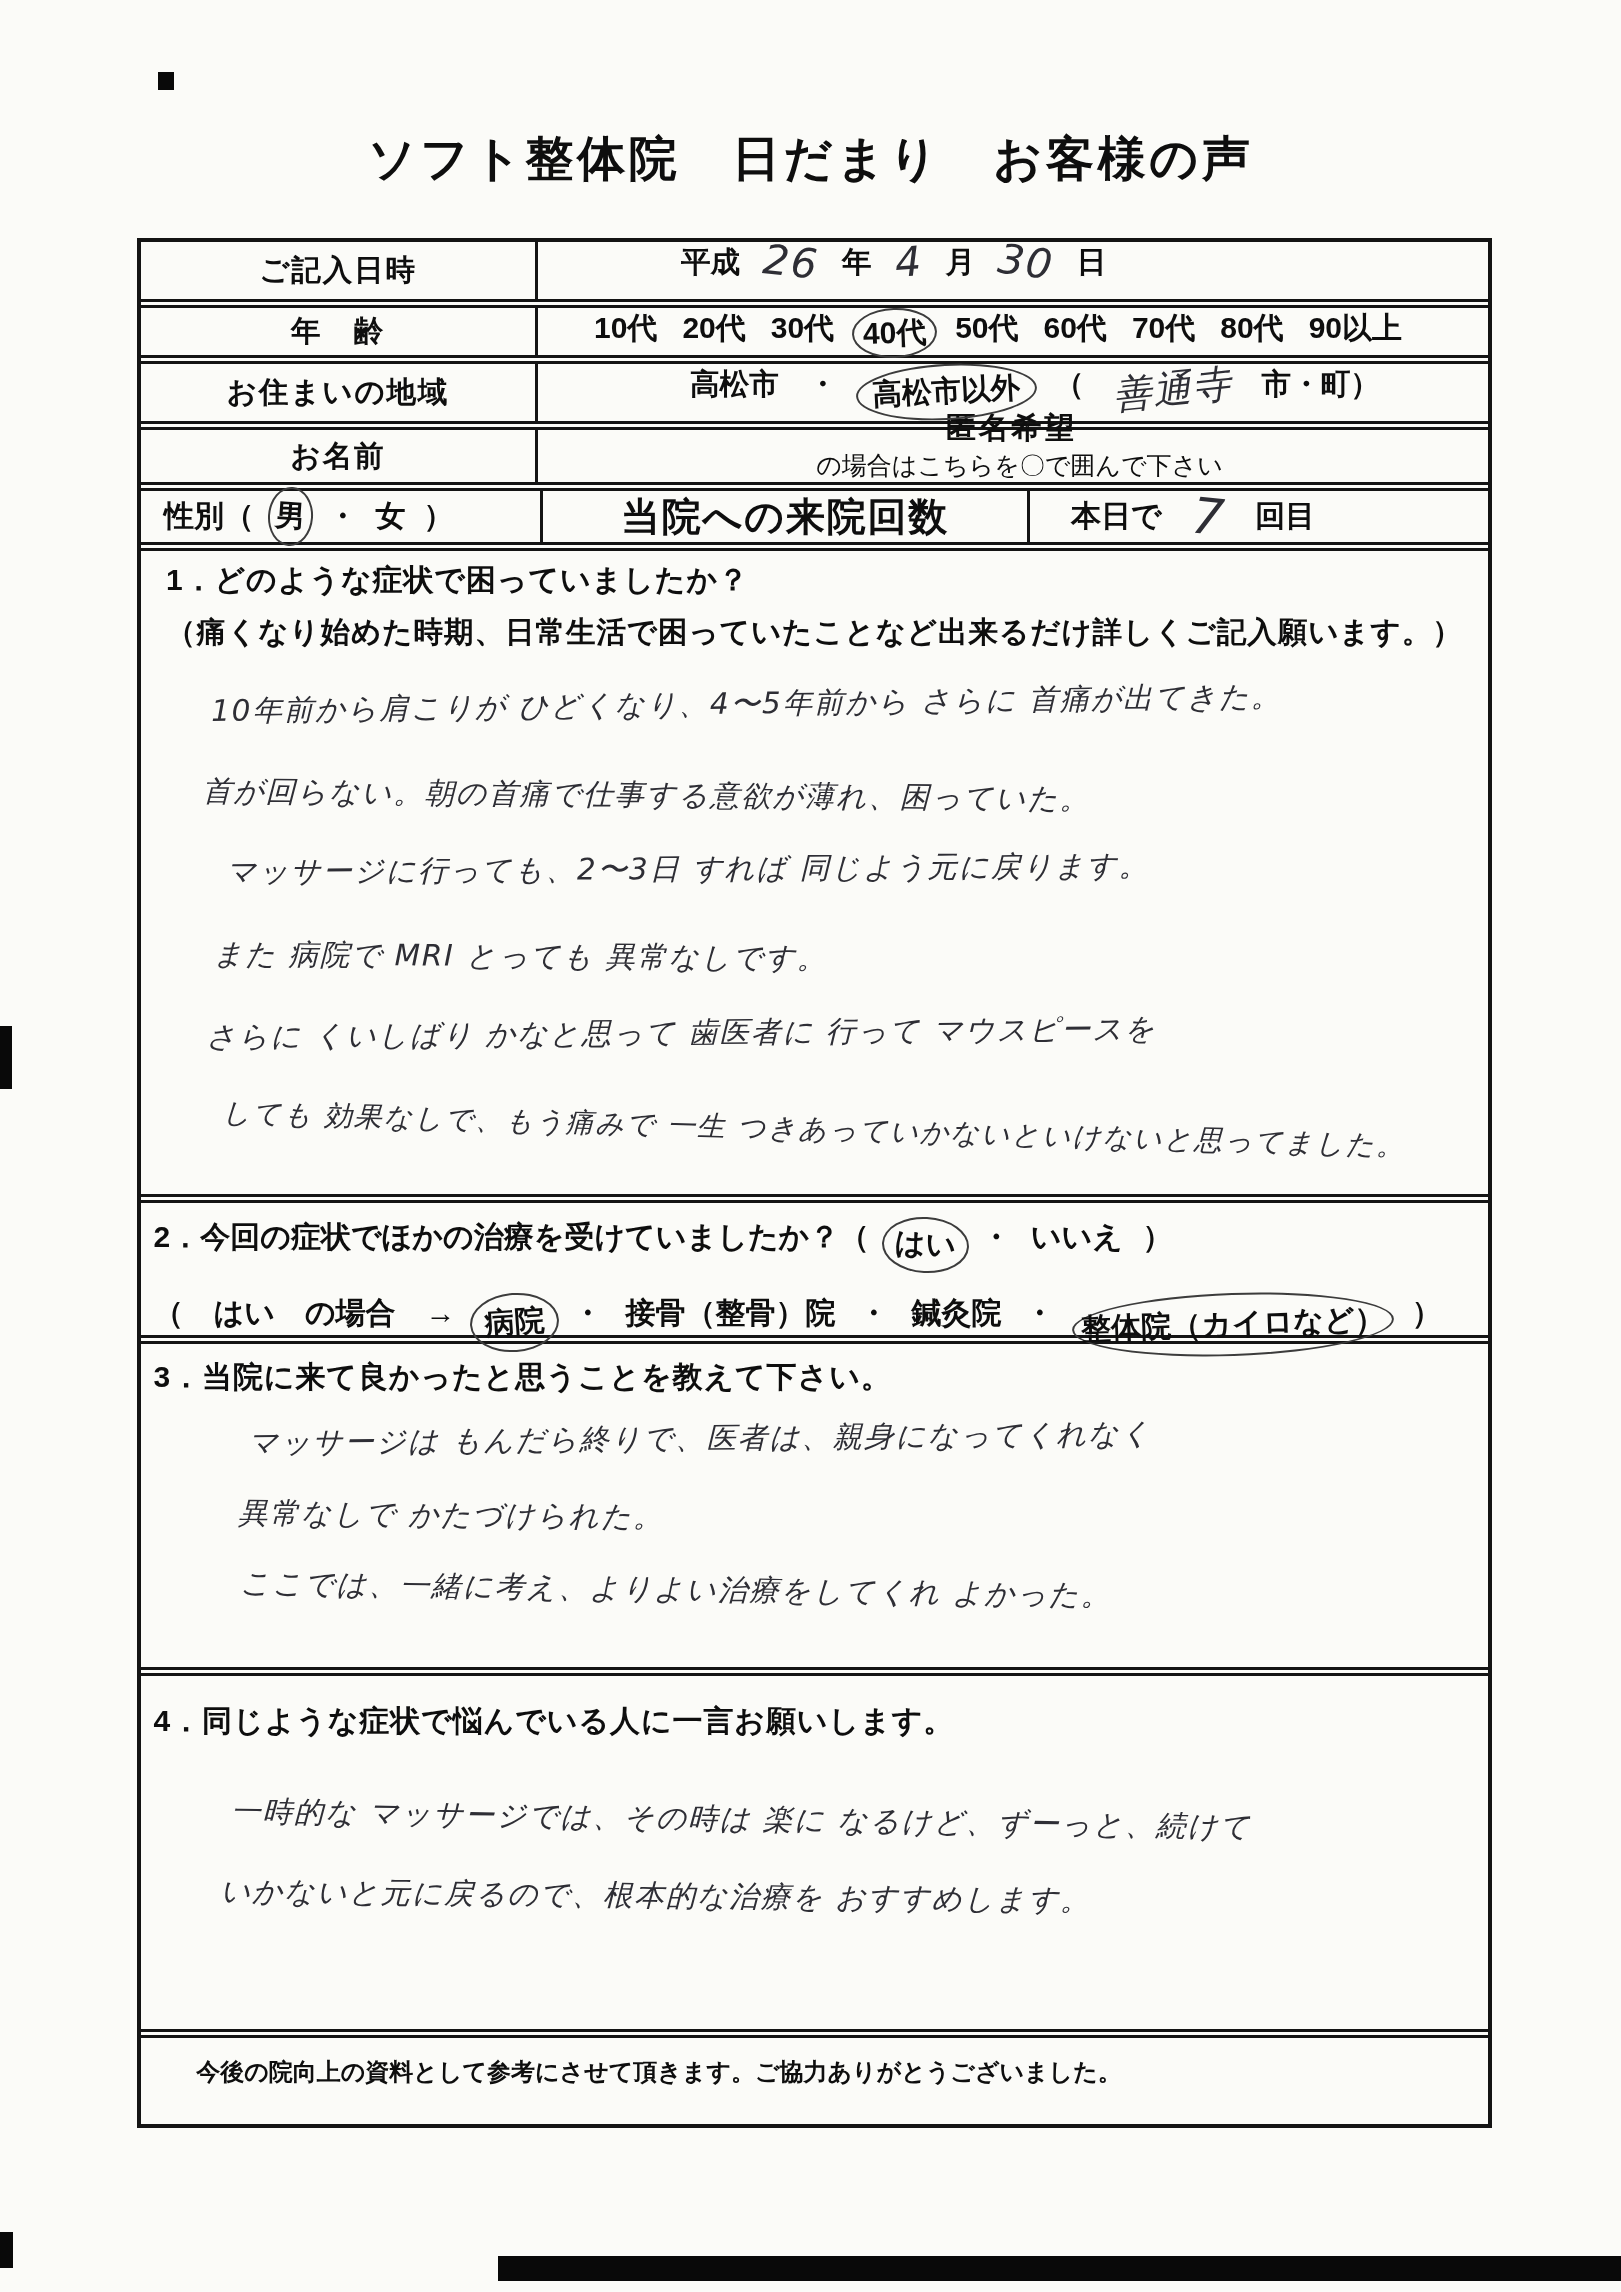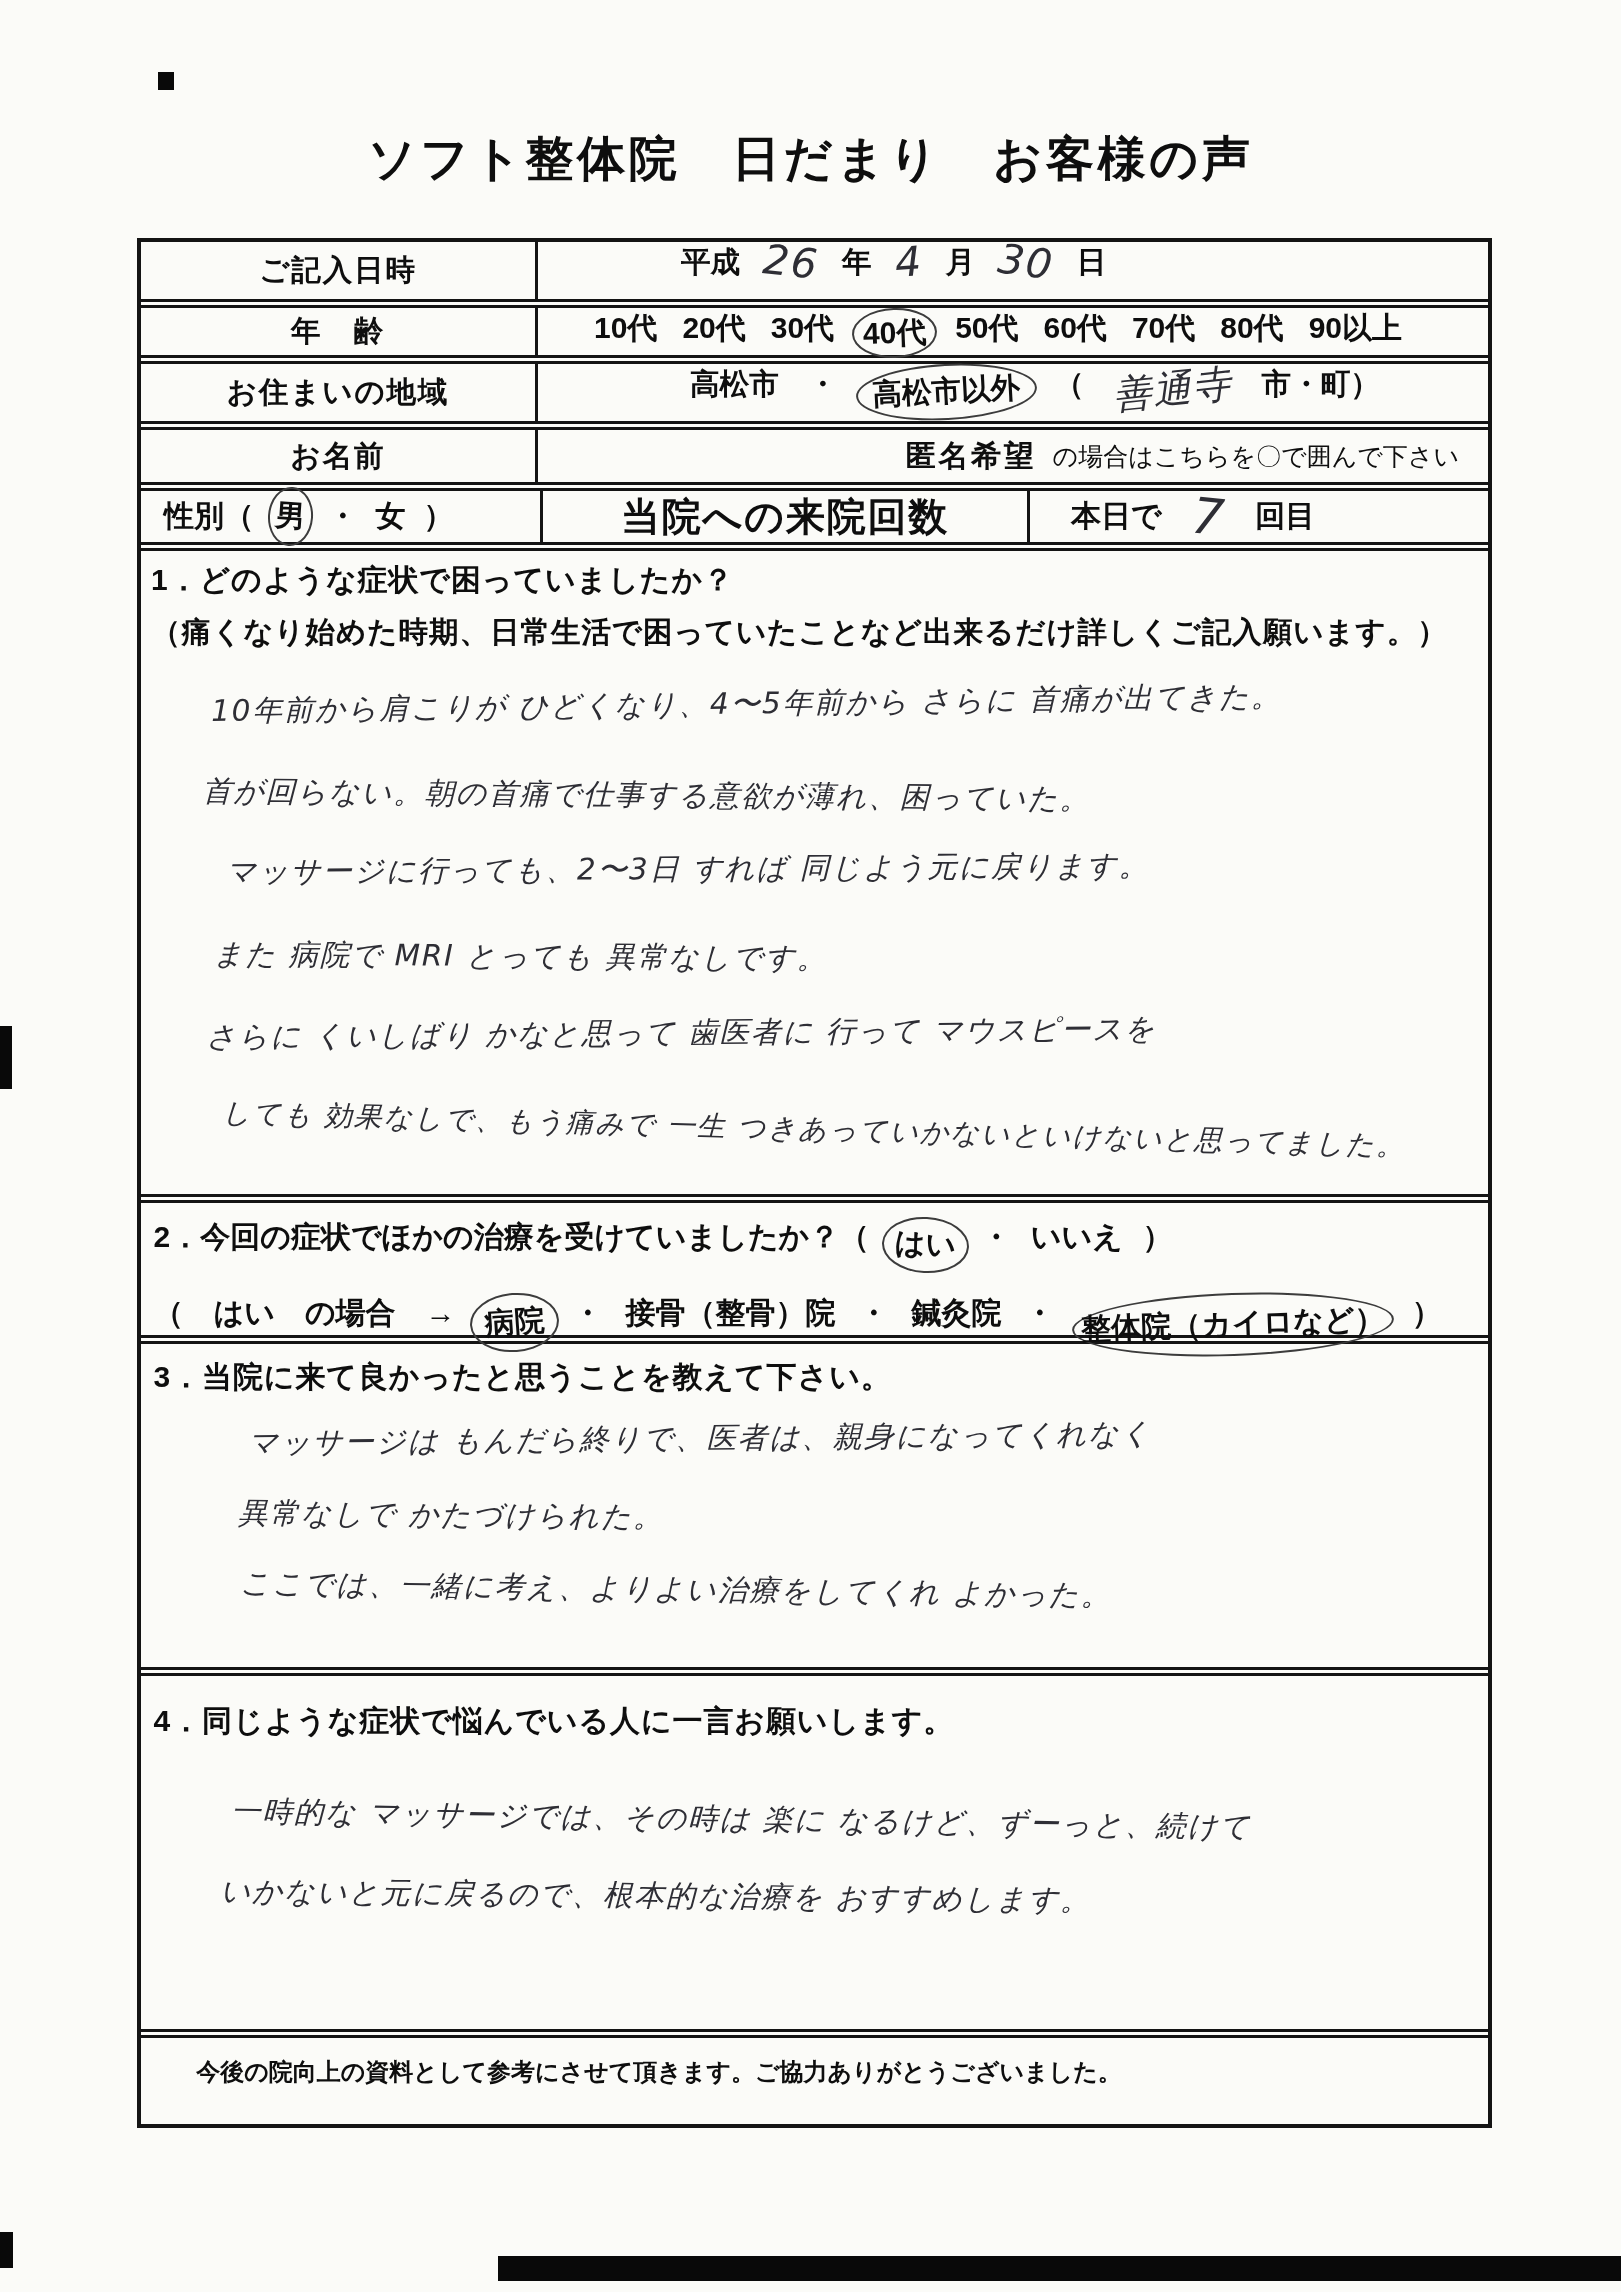--- a/index.html
+++ b/index.html
@@ -91,21 +91,21 @@
         <span>・</span>
         <span class="pen" style="padding:5.4px 14.3px;margin:0 -10.7px;transform:rotate(-3deg);">高松市以外</span>
         <span>（</span>
         <span class="hand" style="font-size:38px;transform:rotate(-6deg);">善通寺</span>
         <span>市・町）</span>
       </div>
     </div>
 
     <div class="row" style="height:61px;">
       <div class="cell lbl">お名前</div>
-      <div class="cell content" style="justify-content:flex-end;padding-right:29px;">
+      <div class="cell content" style="justify-content:flex-end;padding-right:3px;flex-direction:column;">
         <span class="anon">匿名希望</span>
         <span class="note-small" style="margin-left:16px;">の場合はこちらを〇で囲んで下さい</span>
       </div>
     </div>
 
     <div class="row" style="height:60px;">
       <div class="cell" style="width:402px;border-right:3.6px solid #141414;padding-left:23px;gap:18px;font-weight:bold;font-size:30px;">
         <span>性別（</span>
         <span class="pen" style="padding:7.2px 5.4px;margin:0 -3.6px;transform:rotate(4deg);">男</span>
         <span>・</span>
@@ -113,21 +113,21 @@
         <span>）</span>
       </div>
       <div class="cell" style="width:487px;border-right:3.6px solid #141414;justify-content:center;font-weight:bold;font-size:39px;letter-spacing:1.8px;">当院への来院回数</div>
       <div class="cell" style="flex:1;padding-left:41px;gap:30px;font-weight:bold;font-size:30px;">
         <span>本日で</span>
         <span class="hand" style="font-size:50px;transform:rotate(6deg);">7</span>
         <span>回目</span>
       </div>
     </div>
 
-    <div class="row sec" style="height:652px;padding:9px 10px;">
+    <div class="row sec" style="height:652px;padding:9px 25px;">
       <div class="sec-h">1．どのような症状で困っていましたか？</div>
       <div class="sec-h" style="margin-top:10.7px;font-size:29.6px;">（痛くなり始めた時期、日常生活で困っていたことなど出来るだけ詳しくご記入願います。）</div>
       <div class="hand hand-line" style="left:70px;top:140px;transform:rotate(-0.8deg);">10年前から肩こりが ひどくなり、4〜5年前から さらに 首痛が出てきた。</div>
       <div class="hand hand-line" style="left:61px;top:220px;transform:rotate(0.5deg);">首が回らない。朝の首痛で仕事する意欲が薄れ、困っていた。</div>
       <div class="hand hand-line" style="left:85px;top:301px;transform:rotate(-0.4deg);">マッサージに行っても、2〜3日 すれば 同じよう元に戻ります。</div>
       <div class="hand hand-line" style="left:72px;top:383px;transform:rotate(0.4deg);">また 病院で MRI とっても 異常なしです。</div>
       <div class="hand hand-line" style="left:65px;top:466px;transform:rotate(-0.5deg);">さらに くいしばり かなと思って 歯医者に 行って マウスピースを</div>
       <div class="hand hand-line" style="left:81px;top:543px;transform:rotate(1.6deg);font-size:28px;">しても 効果なしで、もう痛みで 一生 つきあっていかないといけないと思ってました。</div>
     </div>
 

